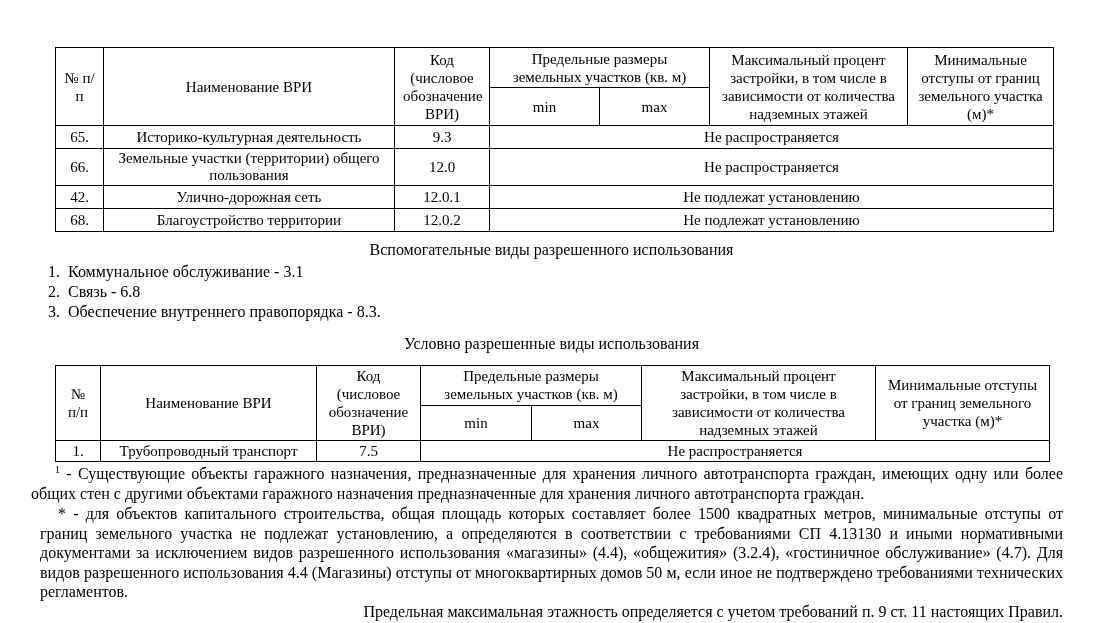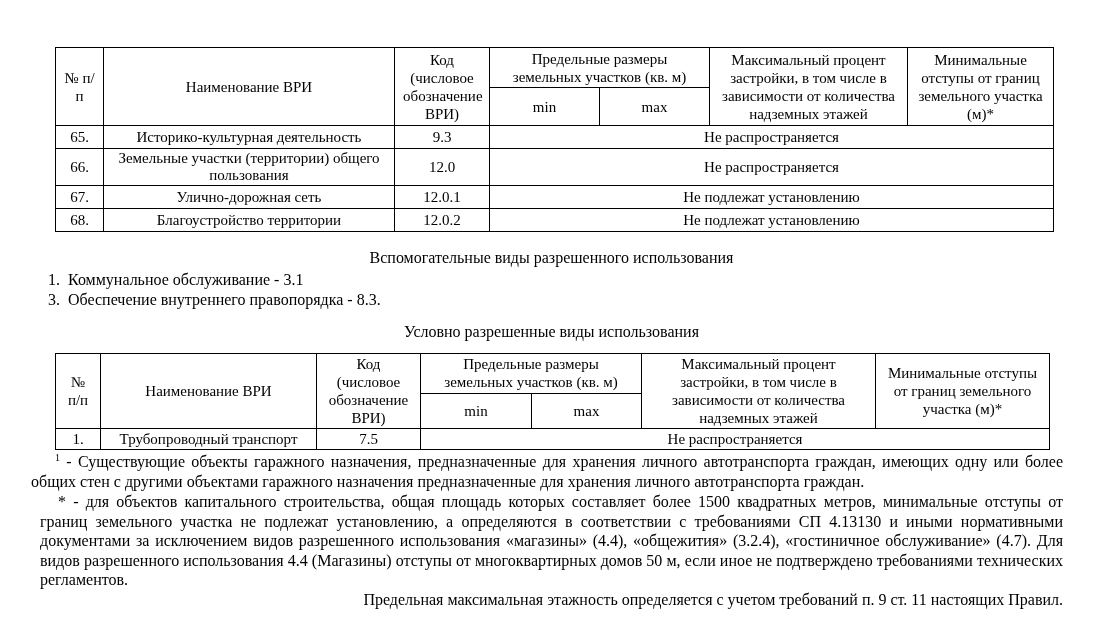--- a/index.html
+++ b/index.html
@@ -40,21 +40,21 @@
   .row-single td { height: 23px; }
   .row-double td { height: 34px; }
   .tbl-cond .row-single td { height: 21px; }
 
   
   .section-title {
     text-align: center;
     font-size: 16px;
     line-height: 20px;
   }
-  .title-aux  { margin-top: 16px; }
+  .title-aux  { margin-top: 8px; }
   .title-cond { margin-top: 12px; }
   .aux-list { margin: 2px 0 0 48px; font-size: 16px; }
   .aux-list .li { line-height: 20px; }
   .aux-list .li .num { display: inline-block; width: 20px; }
 
   
   .footnotes {
     margin: 2px 0 0 31px;
     width: 1032px;
     font-size: 16px;
@@ -101,39 +101,42 @@
         <td>9.3</td>
         <td colspan="4">Не распространяется</td>
       </tr>
       <tr class="row-double">
         <td>66.</td>
         <td>Земельные участки (территории) общего пользования</td>
         <td>12.0</td>
         <td colspan="4">Не распространяется</td>
       </tr>
       <tr class="row-single">
-        <td>67.</td>
+        <td>42.</td>
         <td>Улично-дорожная сеть</td>
         <td>12.0.1</td>
         <td colspan="4">Не подлежат установлению</td>
       </tr>
       <tr class="row-single">
         <td>68.</td>
         <td>Благоустройство территории</td>
         <td>12.0.2</td>
         <td colspan="4">Не подлежат установлению</td>
       </tr>
     </tbody>
   </table>
 
   <div class="section-title title-aux">Вспомогательные виды разрешенного использования</div>
 
   <div class="aux-list">
     <div class="li">
       <span class="num">1.</span><span>Коммунальное обслуживание - 3.1</span>
+    </div>
+    <div class="li">
+      <span class="num">2.</span><span>Связь - 6.8</span>
     </div>
     <div class="li">
       <span class="num">3.</span><span>Обеспечение внутреннего правопорядка - 8.3.</span>
     </div>
   </div>
 
   <div class="section-title title-cond">Условно разрешенные виды использования</div>
 
   <table class="tbl-cond">
     <colgroup>

